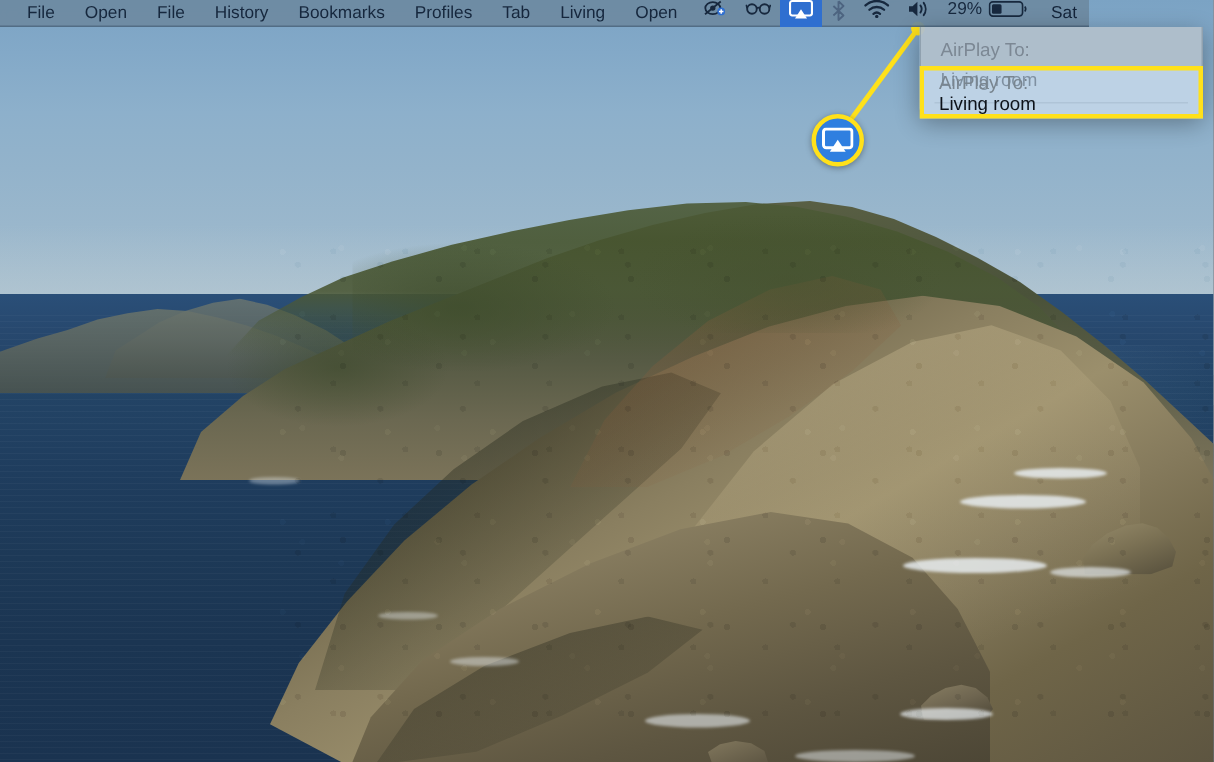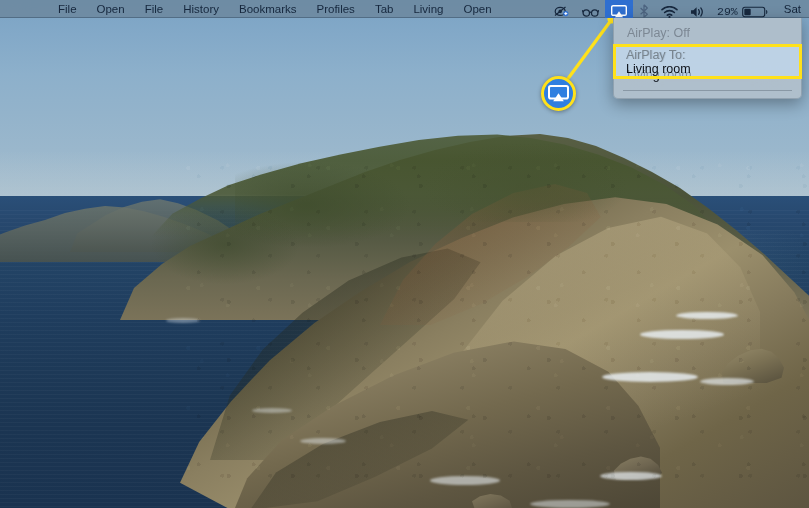--- a/index.html
+++ b/index.html
@@ -177,41 +177,40 @@
       radial-gradient(circle at 58% 22%, rgba(255,255,255,.06) 0 2px, transparent 2px),
       radial-gradient(circle at 76% 62%, rgba(0,0,0,.11) 0 2px, transparent 2px),
       radial-gradient(circle at 24% 78%, rgba(255,255,255,.05) 0 2px, transparent 2px),
       radial-gradient(circle at 88% 40%, rgba(0,0,0,.09) 0 2px, transparent 2px);
     background-size:70px 60px, 55px 48px, 82px 70px, 64px 58px, 90px 76px, 48px 44px;
     opacity:.85; mix-blend-mode:overlay;
   }
 
   
   #menubar {
-    position:absolute; left:0; top:0; width:809px; height:18px;
+    position:absolute; left:0; top:0; width:726px; height:18px;
     background:rgba(108,136,158,.86);
     backdrop-filter:blur(14px);
     -webkit-backdrop-filter:blur(14px);
     display:flex; align-items:center;
     font-size:11.5px; color:#14243a;
     z-index:40;
     border-bottom:1px solid rgba(30,50,74,.35);
-    padding-left:40px;
   }
   .mb-left { display:flex; align-items:center; padding-left:8px; gap:0; }
   .mb-item {
     padding:0 10px; height:18px; line-height:18px;
     white-space:nowrap; color:#16273d;
   }
   .mb-right {
     margin-left:auto; display:flex; align-items:center; gap:0; padding-right:2px;
   }
   .mb-status {
-    height:18px; display:flex; align-items:flex-end; justify-content:center;
-    padding:0 6px; color:#17283e;font-family:Liberation Mono, monospace;
+    height:18px; display:flex; align-items:flex-start; justify-content:center;
+    padding:0 6px; color:#17283e;
   }
   .mb-status.selected {
     background:#2f6fd0; color:#fff;
   }
   .mb-status svg { display:block; }
   .battery-text { font-size:11.5px; padding-right:4px; }
   .clock { padding:0 6px 0 10px; font-size:11.5px; white-space:nowrap; }
 
   
   #airplay-menu {
@@ -396,21 +395,20 @@
           <path d="M24.2 4.4 A2.6 2.6 0 0 1 24.2 7.6" fill="none" stroke="#17283e" stroke-width="1.1"></path>
         </svg>
       </span>
     </div>
 
     <div class="clock">Sat</div>
   </div>
 </div>
 
 <div id="airplay-menu">
-  <div class="menu-row disabled">AirPlay: Off</div>
 
   <div class="menu-row disabled">AirPlay To:</div>
   <div class="menu-row device">Living room</div>
 
   <div class="menu-sep"></div>
 
 </div>
 
 <div id="annot-box"></div>
 <div class="annot-inner">

